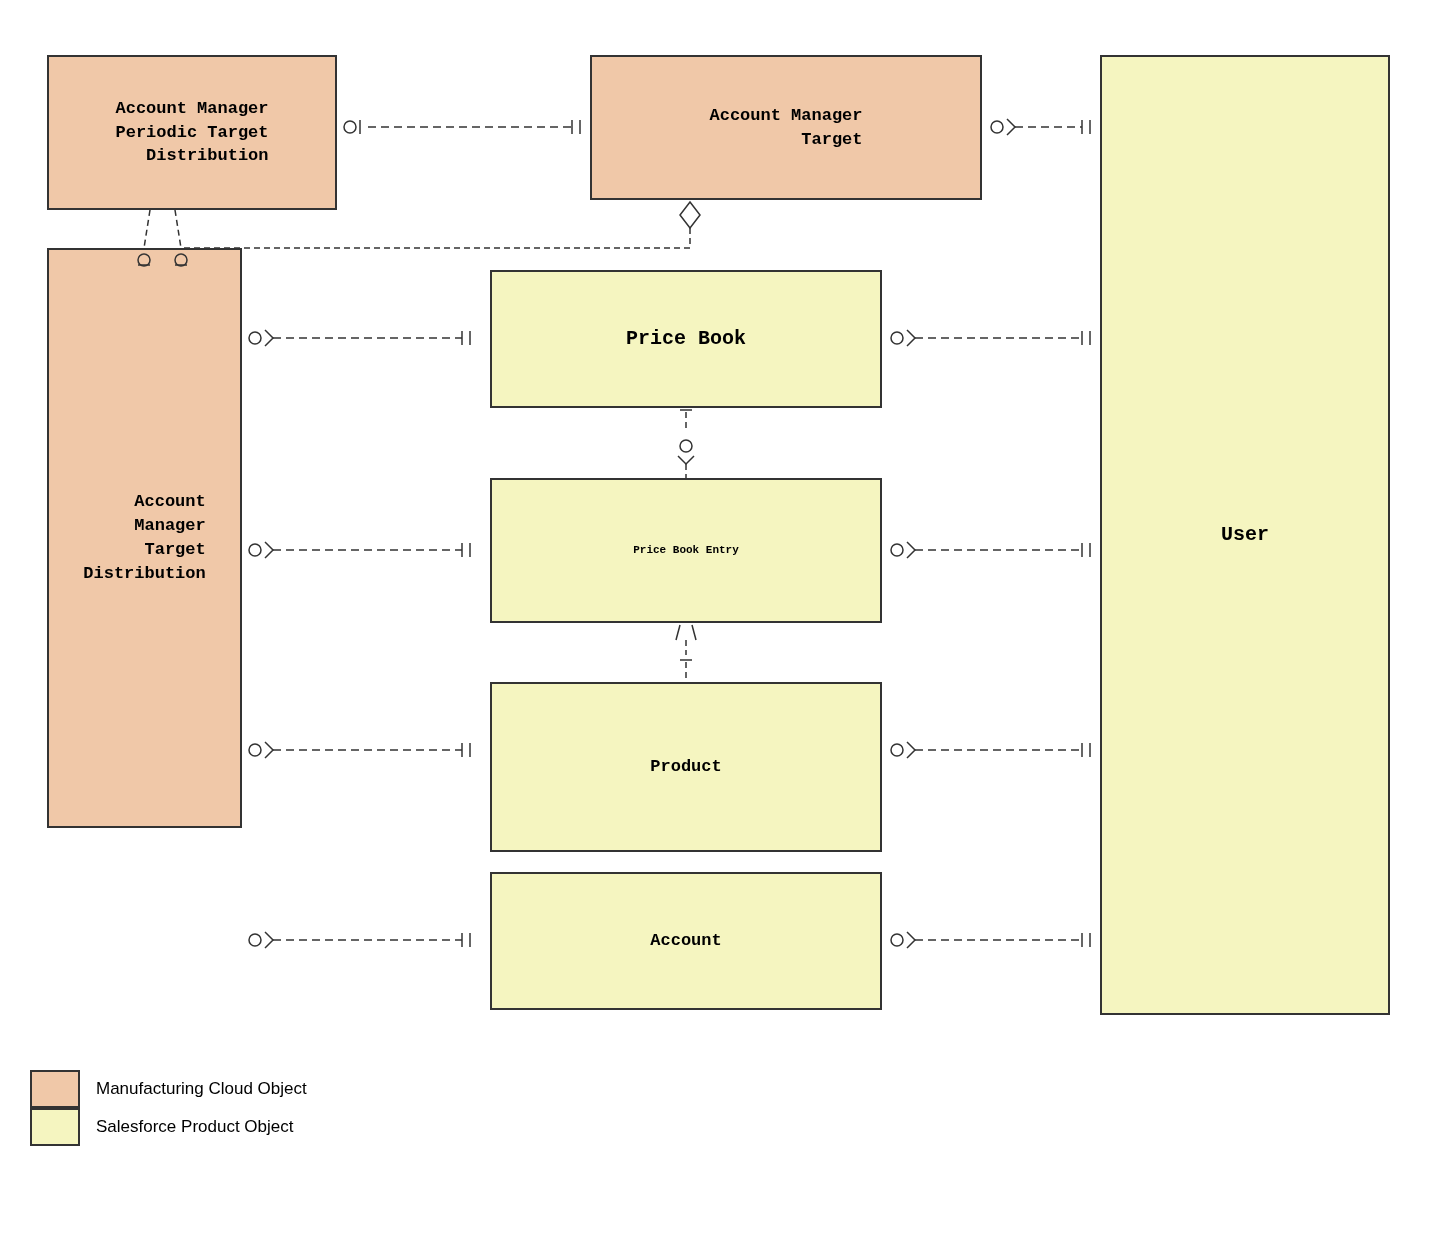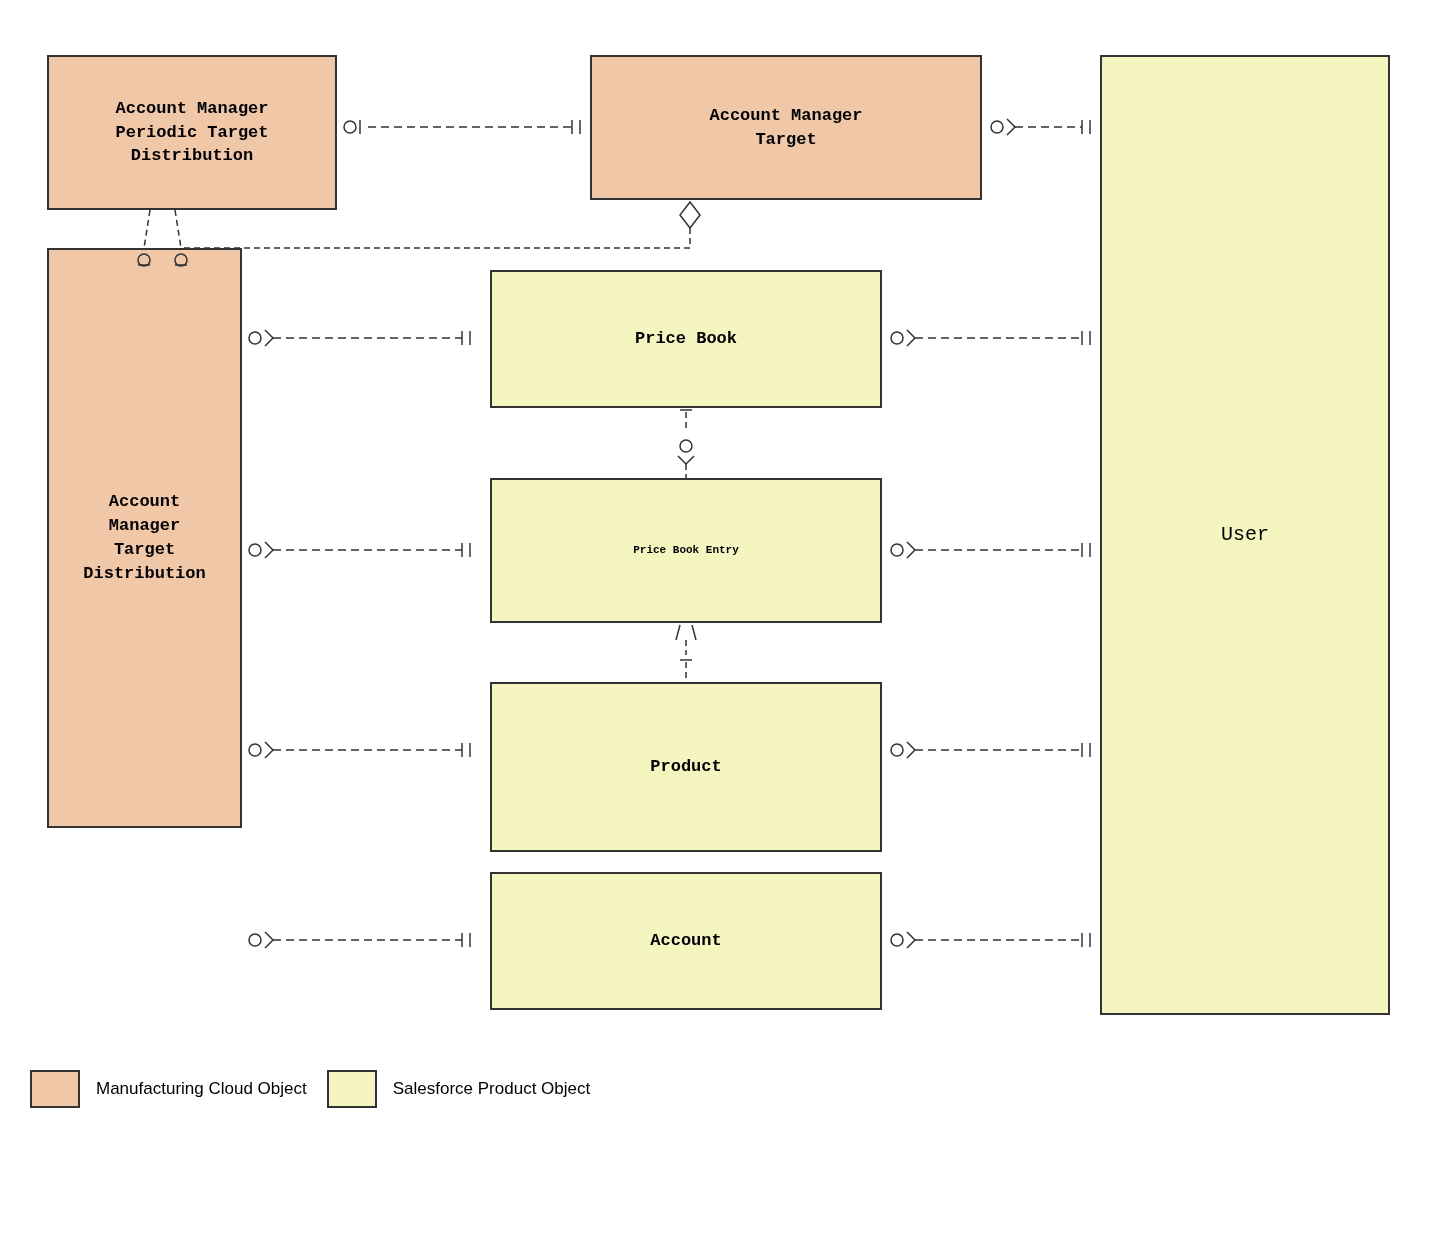--- a/index.html
+++ b/index.html
@@ -26,20 +26,21 @@
       justify-content: center;
       text-align: center;
       font-weight: bold;
       font-size: 16px;
       line-height: 1.4;
     }
 
     .salmon-box {
       background-color: #f0c8a8;
       border-color: #333;
+      text-align: right;
     }
 
     .yellow-box {
       background-color: #f5f5c0;
       border-color: #333;
     }
 
     svg.diagram-svg {
       position: absolute;
       top: 0;
@@ -47,22 +48,21 @@
       width: 1436px;
       height: 1050px;
       pointer-events: none;
     }
 
     .legend-area {
       position: absolute;
       top: 1070px;
       left: 30px;
       display: flex;
-      flex-direction: row;
-      gap: 20px;
+      flex-direction: column;
     }
 
     .legend-item {
       display: flex;
       align-items: center;
       gap: 16px;
       font-size: 17px;
       font-family: Arial, sans-serif;
     }
 
@@ -85,37 +85,37 @@
   </div>
 
   <div class="entity-box salmon-box" style="left:590px; top:55px; width:392px; height:145px; font-size:17px;">
     Account Manager<br>Target
   </div>
 
   <div class="entity-box salmon-box" style="left:47px; top:248px; width:195px; height:580px; font-size:17px;">
     Account<br>Manager<br>Target<br>Distribution
   </div>
 
-  <div class="entity-box yellow-box" style="left:490px; top:270px; width:392px; height:138px; font-size:17px;">
+  <div class="entity-box yellow-box" style="left:490px; top:270px; width:392px; height:138px; font-size:20px;">
     Price Book
   </div>
 
   <div class="entity-box yellow-box" style="left:490px; top:478px; width:392px; height:145px; font-size:11px;">
     Price Book Entry
   </div>
 
   <div class="entity-box yellow-box" style="left:490px; top:682px; width:392px; height:170px; font-size:17px;">
     Product
   </div>
 
   <div class="entity-box yellow-box" style="left:490px; top:872px; width:392px; height:138px; font-size:17px;">
     Account
   </div>
 
-  <div class="entity-box yellow-box" style="left:1100px; top:55px; width:290px; height:960px; font-size:20px; font-weight:normal;">
+  <div class="entity-box yellow-box" style="left:1100px; top:55px; width:290px; height:960px; font-size:20px; font-weight:bold;">
     User
   </div>
 
   <svg class="diagram-svg">
     <defs>
 
       <marker id="arrow-right" markerWidth="8" markerHeight="8" refX="8" refY="4" orient="auto">
         <path d="M0,0 L8,4 L0,8" fill="none" stroke="#333" stroke-width="1.5"></path>
       </marker>
       <marker id="arrow-left" markerWidth="8" markerHeight="8" refX="0" refY="4" orient="auto-start-reverse">

